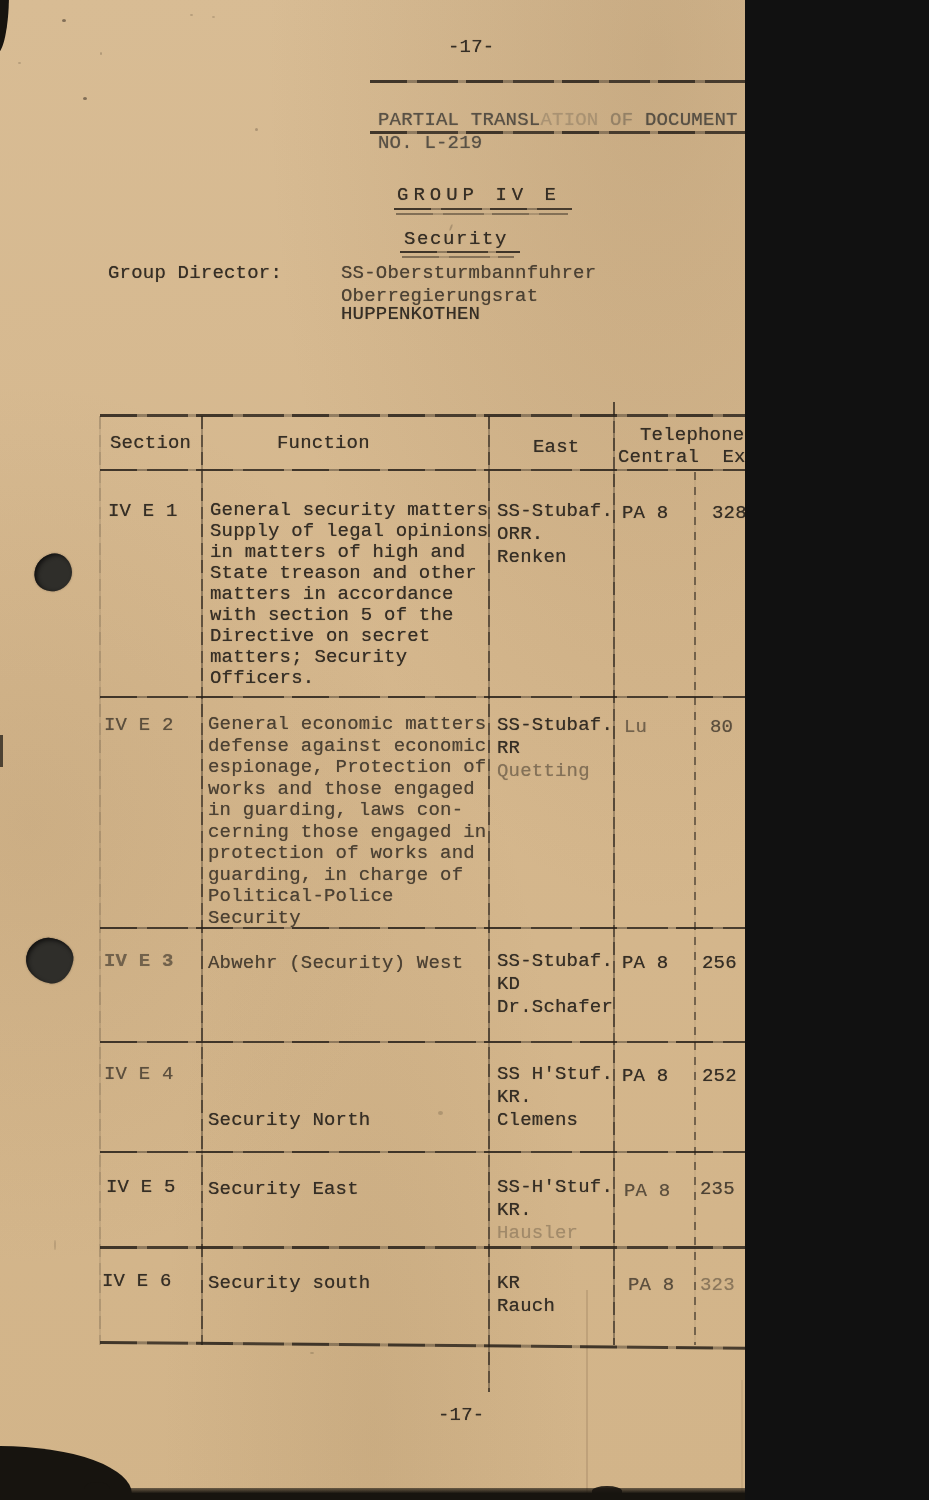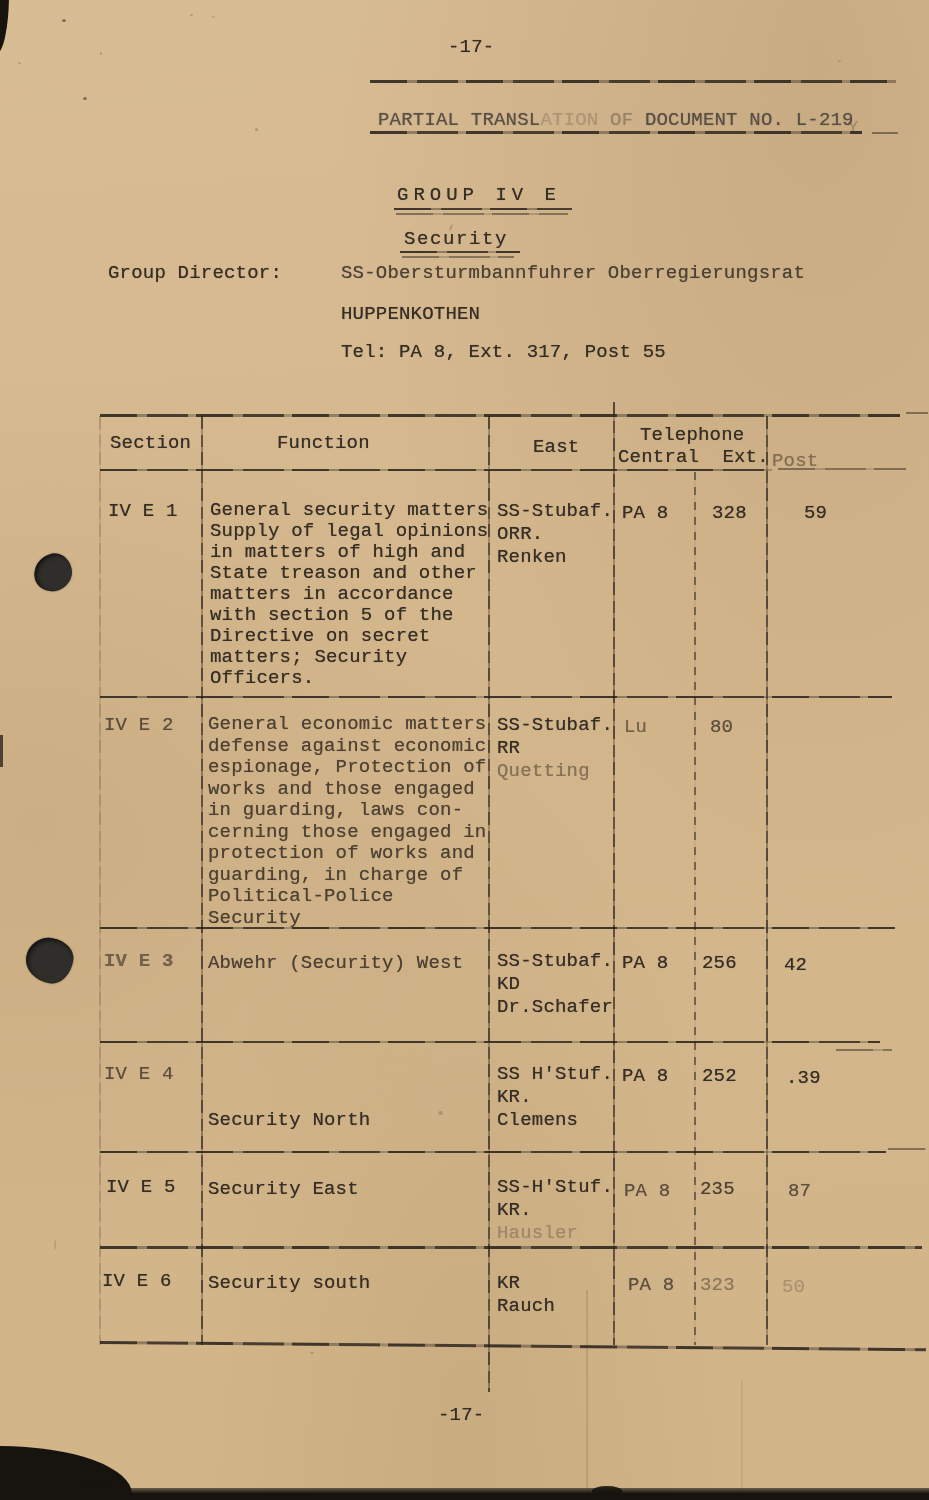--- a/index.html
+++ b/index.html
@@ -1,17 +1,17 @@
 <!DOCTYPE html>
 <html><head>
 <meta charset="utf-8">
 <style>
   html,body{margin:0;padding:0;background:#111;}
   .page{
-    position:relative;width:929px;height:1500px;overflow:hidden;
+    position:relative;width:745px;height:1500px;overflow:hidden;
     background:
       radial-gradient(ellipse at 88% 4%, rgba(146,114,74,.22), transparent 42%),
       radial-gradient(ellipse at 4% 55%, rgba(158,128,88,.16), transparent 38%),
       radial-gradient(ellipse at 50% 96%, rgba(150,120,80,.14), transparent 40%),
       linear-gradient(176deg,#d8bc94 0%,#d5b78d 45%,#d2b489 100%);
     font-family:"Liberation Mono","DejaVu Sans Mono",monospace;
   }
   .t{
     position:absolute;
     font:19px/23px "Liberation Mono","DejaVu Sans Mono",monospace;
@@ -82,21 +82,20 @@
   <div class="hl" style="left:394px;top:208px;width:178px;"></div>
   <div class="hl faintl" style="left:396px;top:213px;width:172px;"></div>
 
   <div class="t" style="left:404px;top:228px;letter-spacing:1.6px;">Security</div>
   <div class="hl" style="left:400px;top:251px;width:120px;"></div>
   <div class="hl faintl" style="left:402px;top:256px;width:112px;"></div>
 
   <div class="t" style="left:108px;top:262px;">Group Director:</div>
   <div class="t o85" style="left:341px;top:262px;">SS-Obersturmbannfuhrer Oberregierungsrat</div>
   <div class="t" style="left:341px;top:303px;">HUPPENKOTHEN</div>
-  <div class="t" style="left:341px;top:341px;">Tel: PA 8, Ext. 317, Post 55</div>
 
   <div>
     <div class="hl heavy" style="left:100px;top:414px;width:800px;"></div>
     <div class="hl faintl" style="left:906px;top:412px;width:22px;"></div>
     <div class="hl" style="left:100px;top:469px;width:672px;"></div>
     <div class="hl faintl" style="left:778px;top:468px;width:128px;"></div>
 
     <div class="hl" style="left:100px;top:696px;width:792px;"></div>
     <div class="hl" style="left:100px;top:927px;width:795px;"></div>
     <div class="hl" style="left:100px;top:1041px;width:780px;"></div>

